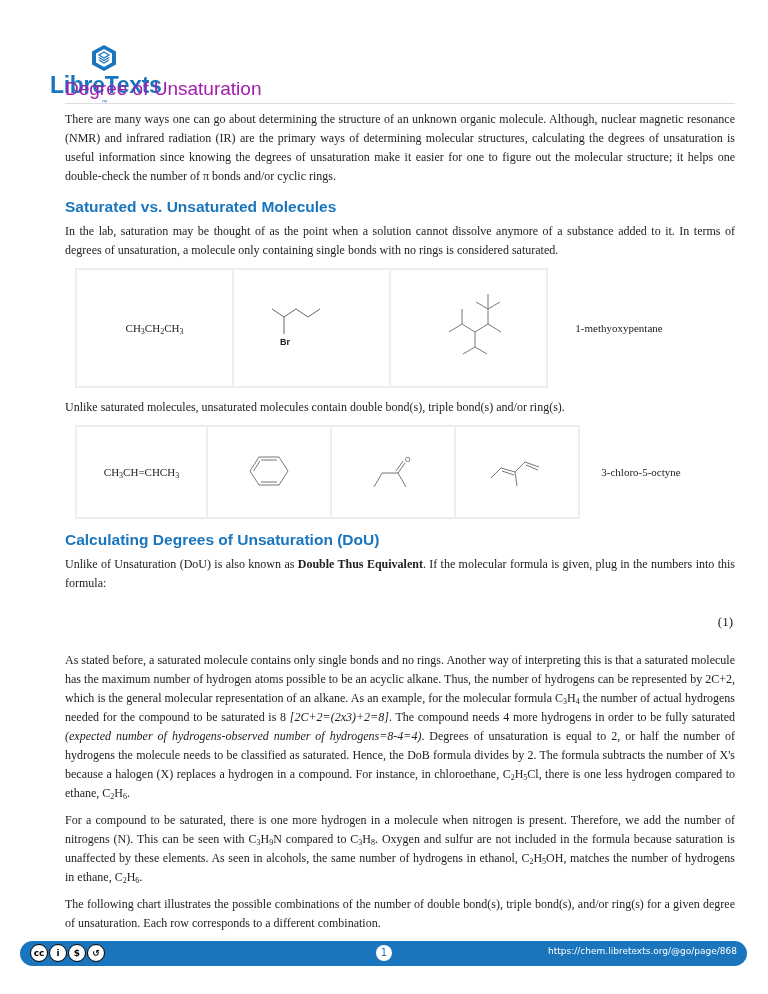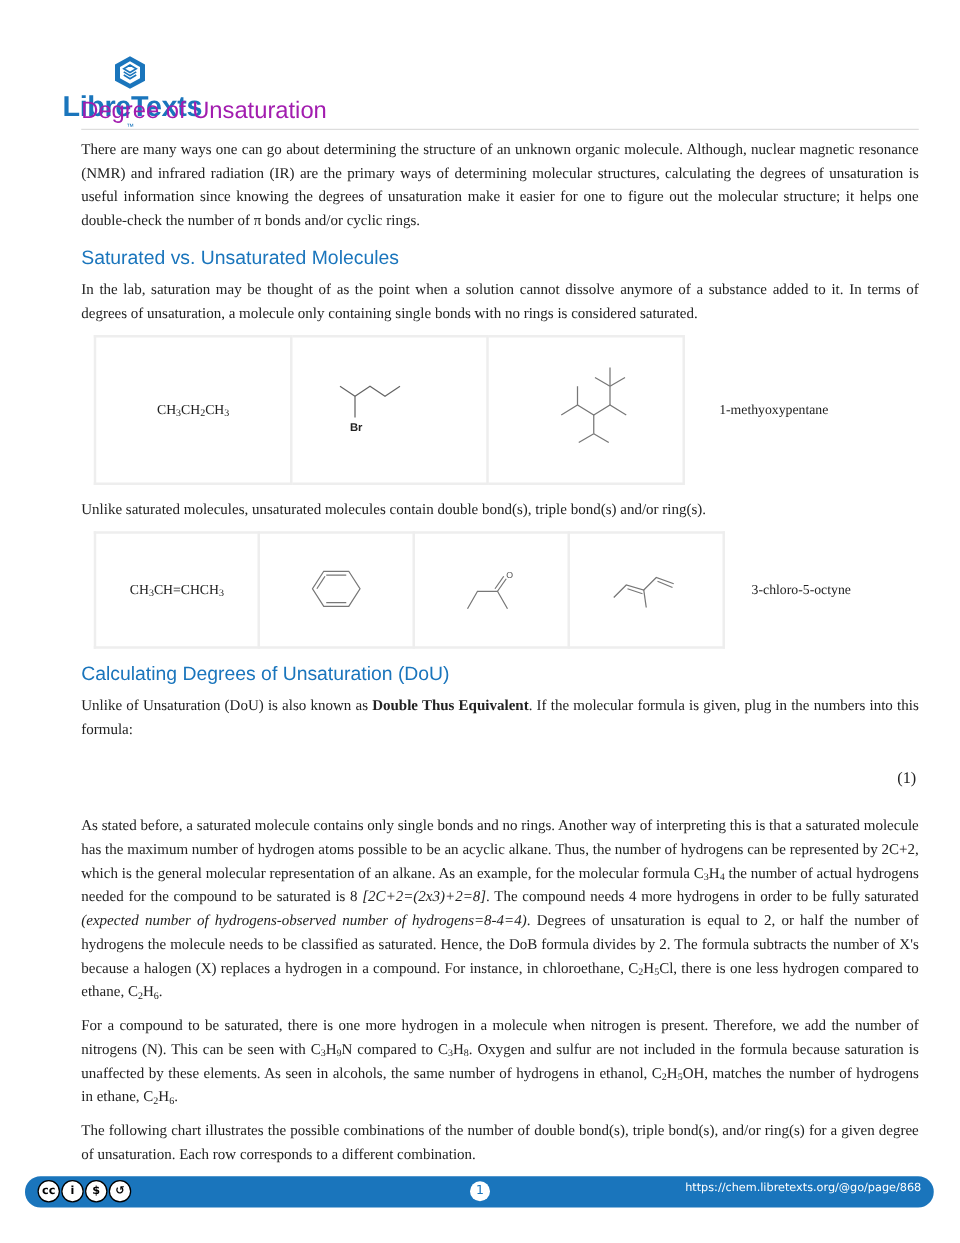--- a/index.html
+++ b/index.html
@@ -3,21 +3,21 @@
 <meta charset="utf-8">
 <style>
   html, body { margin:0; padding:0; background:#fff; }
   body { width:768px; height:994px; position:relative; overflow:hidden;
          font-family:"Liberation Serif", serif; color:#222; }
   .logo { position:absolute; left:47px; top:44px; display:flex; align-items:center;flex-direction:column; }
   .logo-text { font-family:"Liberation Sans", sans-serif; font-size:23px; color:#1a75bc; font-weight:bold; letter-spacing:-0.3px; margin-left:3px; }
   .logo-tm { font-size:6px; vertical-align:super; color:#1a75bc; font-family:"Liberation Sans", sans-serif; }
   .content { position:absolute; left:65px; top:78px; width:670px; }
   h1 { font-family:"Liberation Sans", sans-serif; font-weight:normal; color:#a21caf; font-size:19px; margin:0 0 6px 0; padding-bottom:3px; border-bottom:1px solid #ddd; }
-  h2 { font-family:"Liberation Sans", sans-serif; font-weight:normal; color:#1a75bc; font-size:15.5px; margin:12px 0 6px 0; }
+  h2 { font-family:"Liberation Sans", sans-serif; font-weight:bold; color:#1a75bc; font-size:15.5px; margin:12px 0 6px 0; }
   p { font-size:12px; line-height:19px; margin:0 0 8px 0; text-align:justify; }
   sub { font-size:8px; vertical-align:-2px; line-height:0; }
   .mol-table { border-collapse:collapse; margin:6px 0 10px 10px; }
   .mol-table td { border:2px solid #eee; text-align:center; vertical-align:middle; font-size:11px; }
   .mol-table td.name { border:none; }
   .t1 td { height:114px; }
   .t2 td { height:88px; }
   .formula { position:relative; height:44px; margin:4px 0 6px 0; }
   .formula .eq { position:absolute; left:235px; top:2px; display:flex; align-items:center; font-style:italic; font-size:13px; }
   .frac { display:inline-flex; flex-direction:column; align-items:center; margin-left:6px; }

